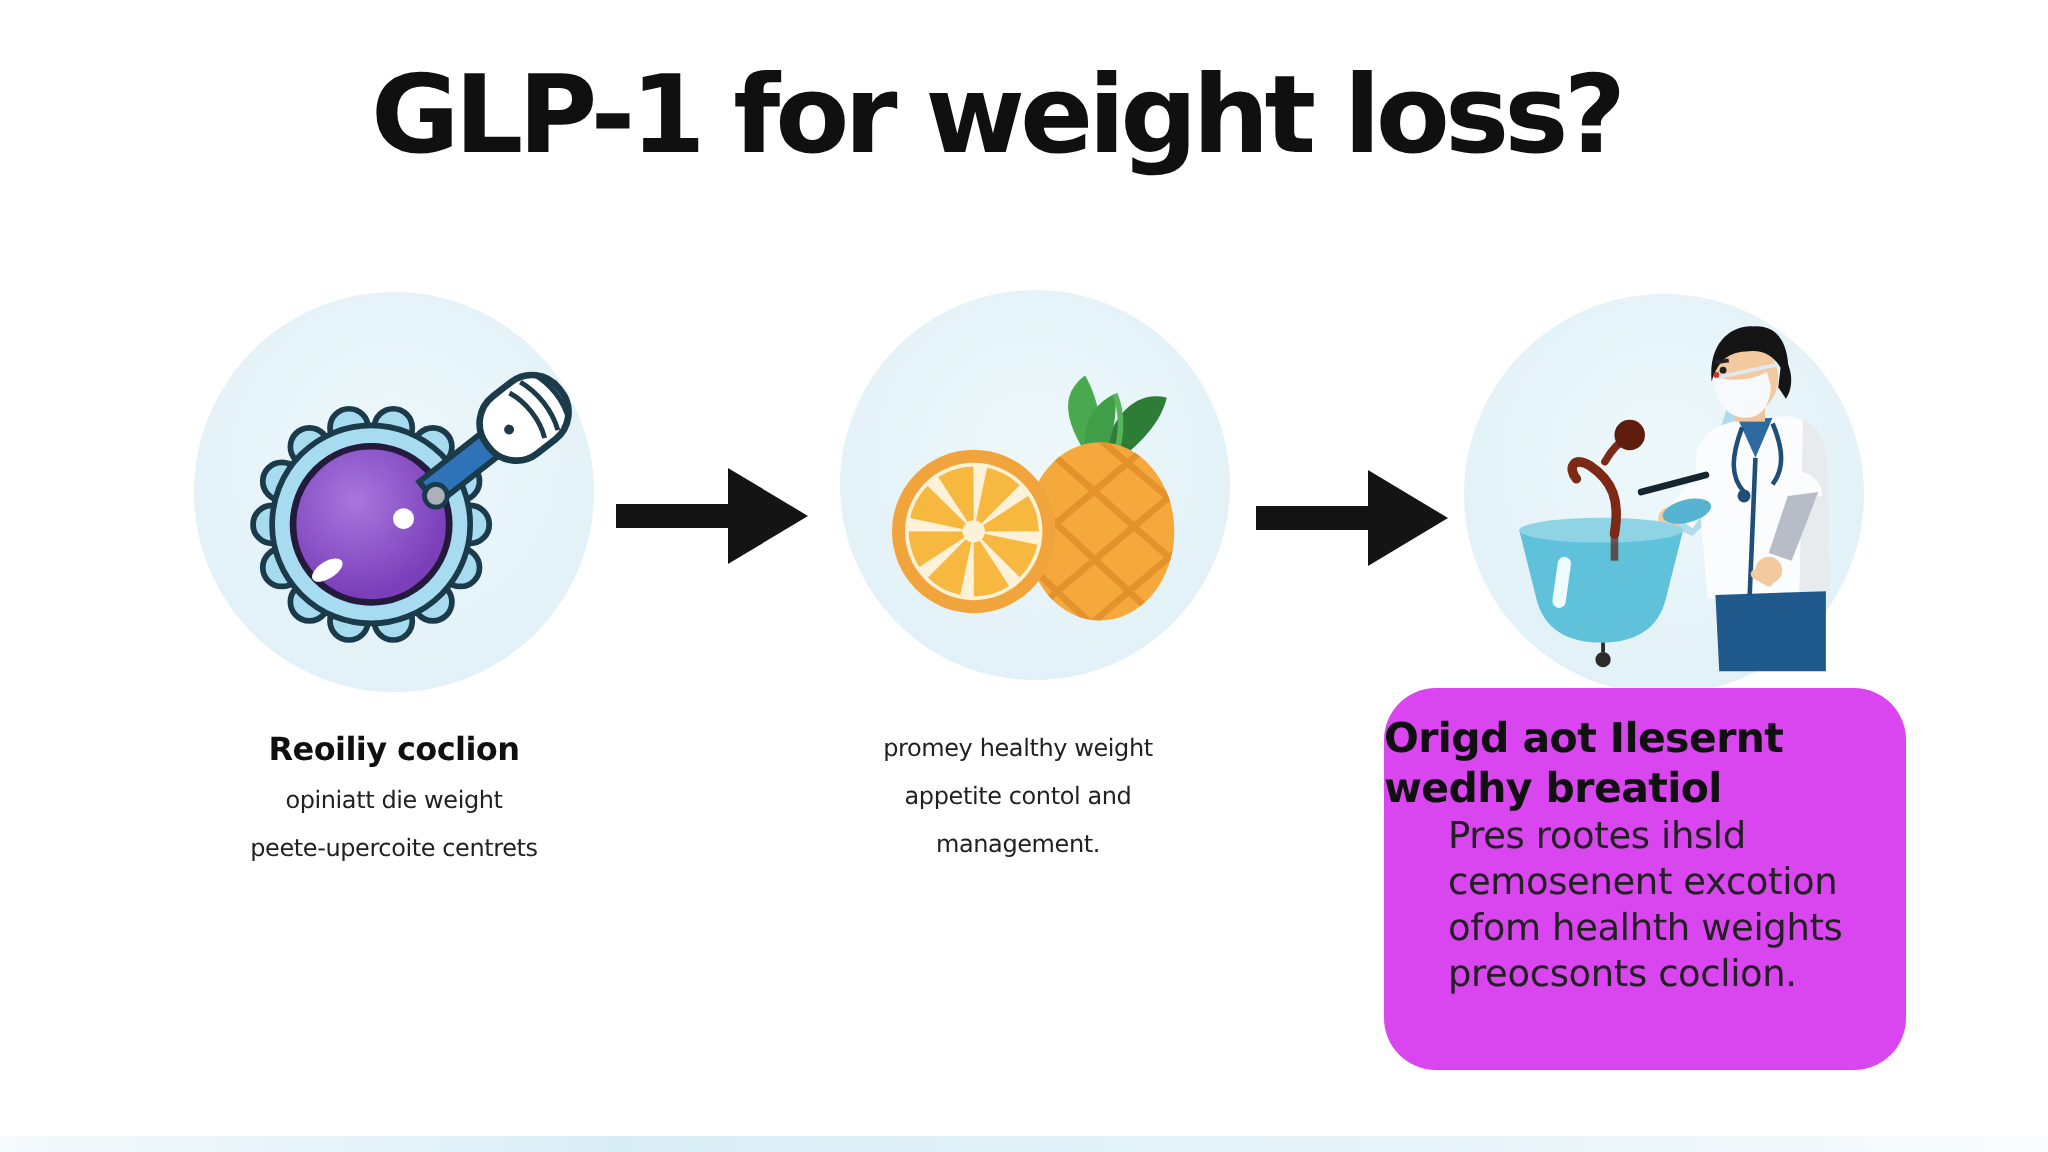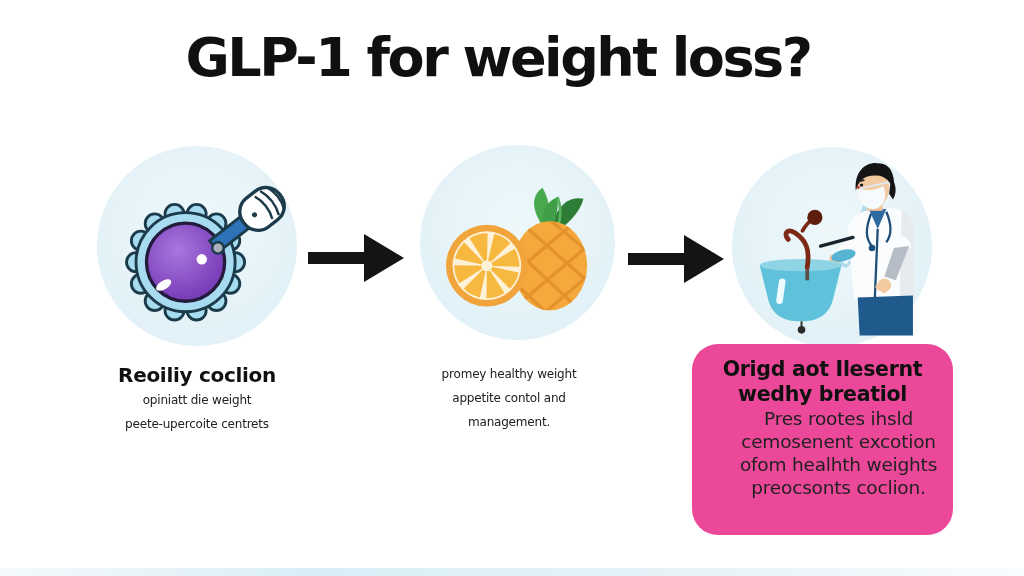--- a/index.html
+++ b/index.html
@@ -23,25 +23,25 @@
   .circle svg{position:absolute;inset:0;width:100%;height:100%;}
   #circle1{left:97px;top:146px;}
   #circle2{left:420px;top:145px;width:195px;height:195px;}
   #circle3{left:732px;top:147px;}
   .arrow{position:absolute;width:96px;height:64px;}
   #arrow1{left:308px;top:226px;}
   #arrow2{left:628px;top:227px;}
   .caption{position:absolute;text-align:center;}
   #caption1{left:58px;top:362px;width:278px;}
   #caption2{left:393px;top:362px;width:232px;}
-  .cap-h{font-size:20px;font-weight:bold;line-height:26px;color:#101010;letter-spacing:-.3px;}
+  .cap-h{font-size:16px;font-weight:bold;line-height:26px;color:#101010;letter-spacing:-.3px;}
   .cap-l{font-size:12px;line-height:24px;color:#212121;letter-spacing:-.2px;}
   .callout{
     position:absolute;left:692px;top:344px;width:261px;height:191px;
-    background:#ec4899;border-radius:26px;text-align:center;
+    background:#d946ef;border-radius:26px;text-align:left;
     box-sizing:border-box;padding-top:13px;
   }
   .callout .cap-h{font-size:20.5px;line-height:25px;}
   .callout .cap-l{font-size:18.5px;line-height:23px;padding-left:32px;}
   .bottom-tint{
     position:absolute;left:0;bottom:0;width:1024px;height:8px;
     background:linear-gradient(to right, rgba(185,222,238,.15), rgba(180,220,238,.5) 30%, rgba(185,222,238,.35) 70%, rgba(200,230,242,.1));
   }
 </style>
 </head>

